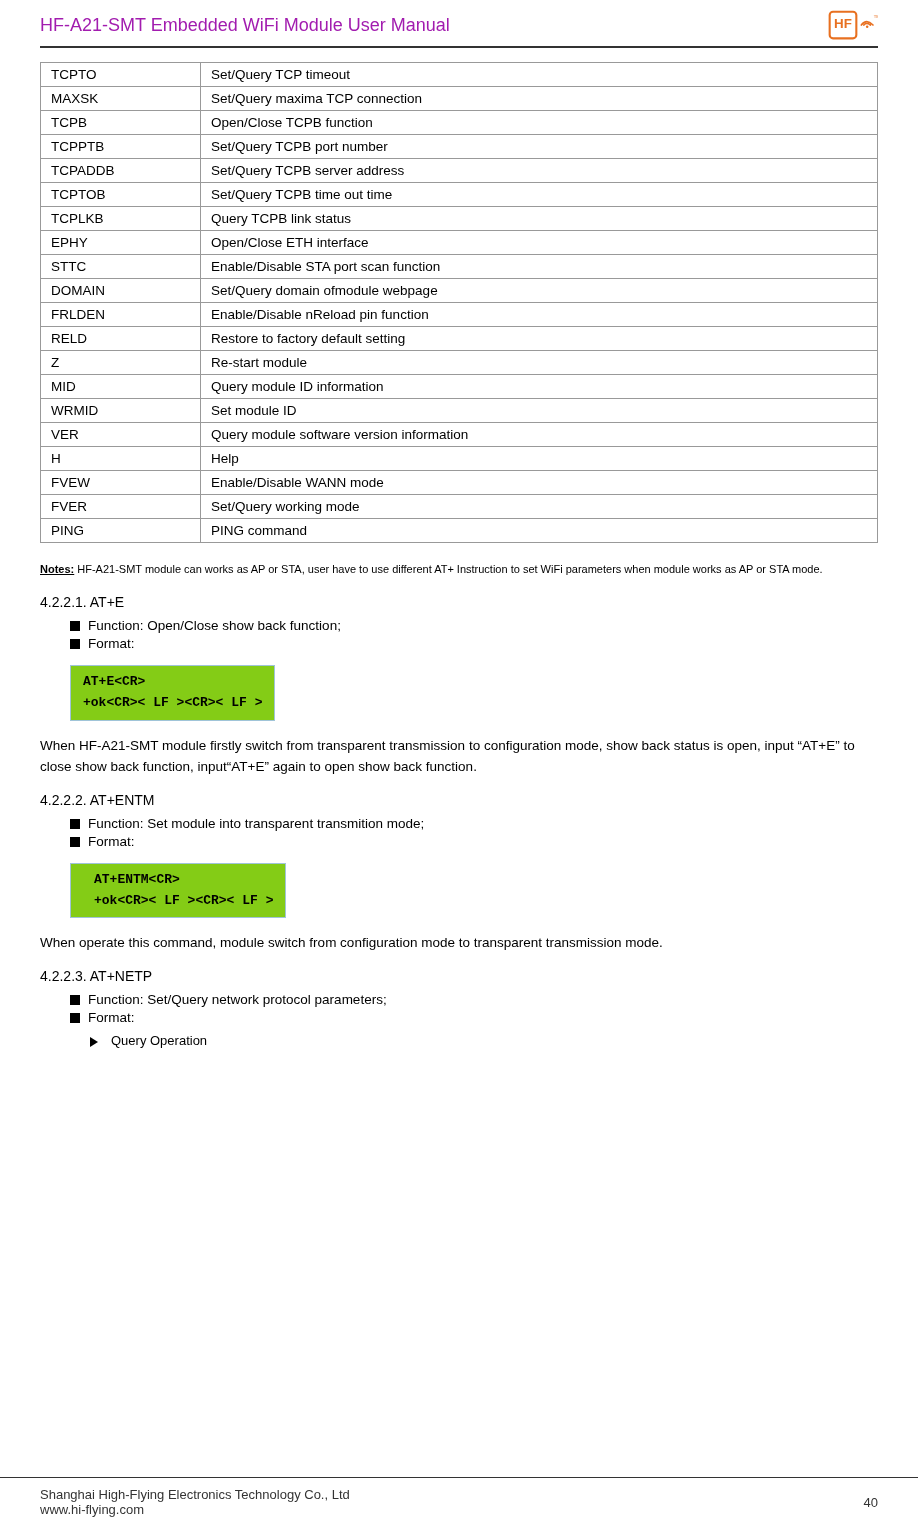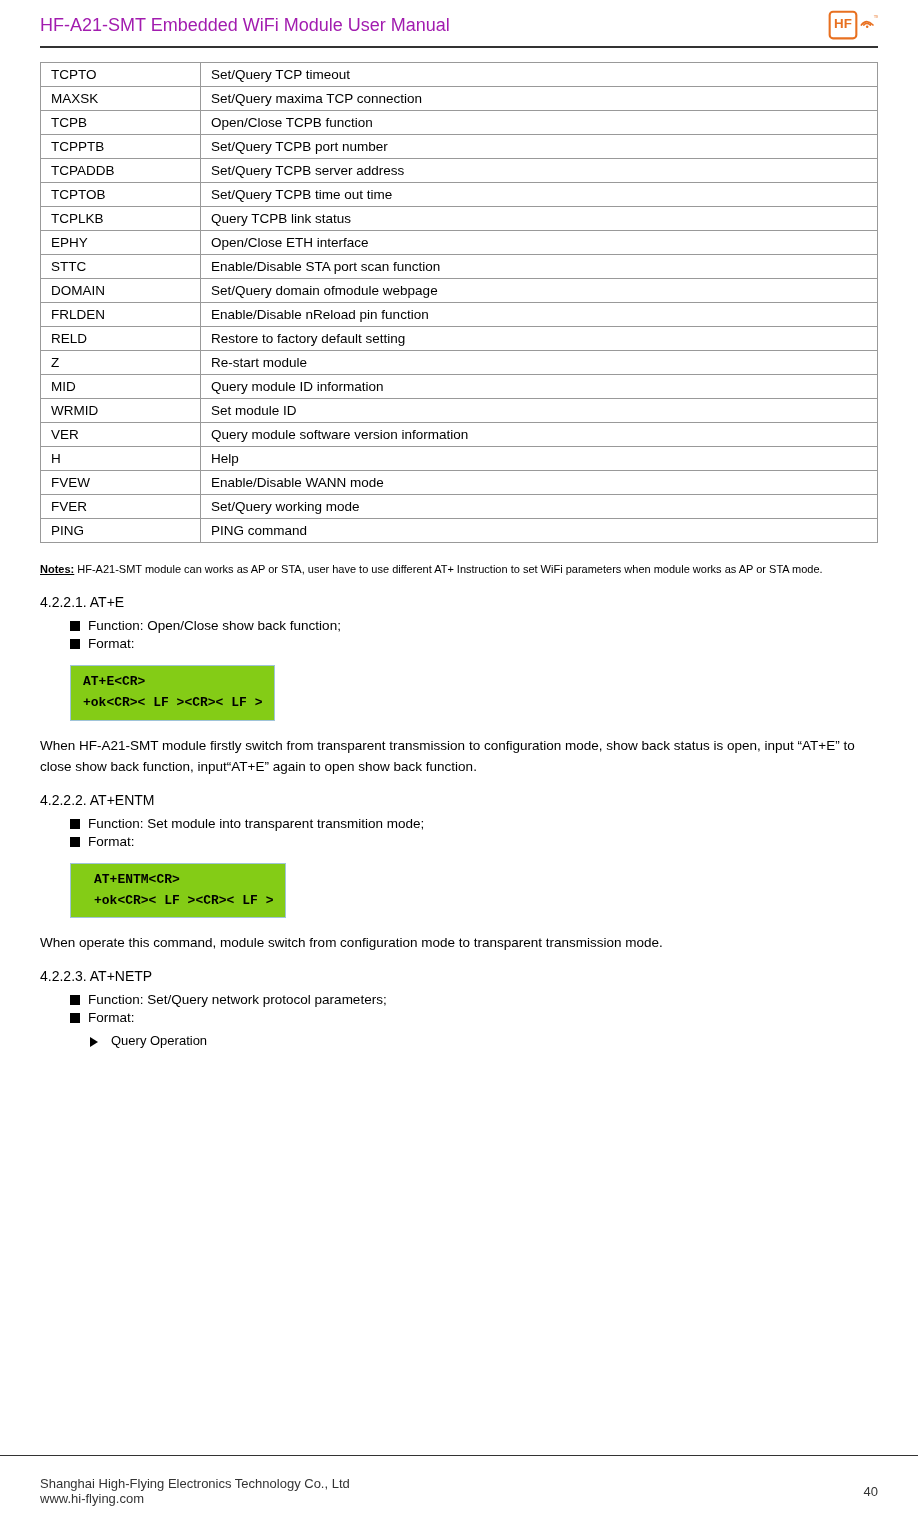--- a/index.html
+++ b/index.html
@@ -133,21 +133,21 @@
     
     .footer {
       position: fixed;
       bottom: 0;
       left: 0;
       width: 918px;
       border-top: 1.5px solid #333;
       display: flex;
       justify-content: space-between;
       align-items: center;
-      padding: 20px 40px;
+      padding: 9px 40px;
       background: #fff;
       font-size: 13px;
       color: #333;
     }
   </style>
 </head>
 <body>
 
 <div class="page-wrapper">
 

